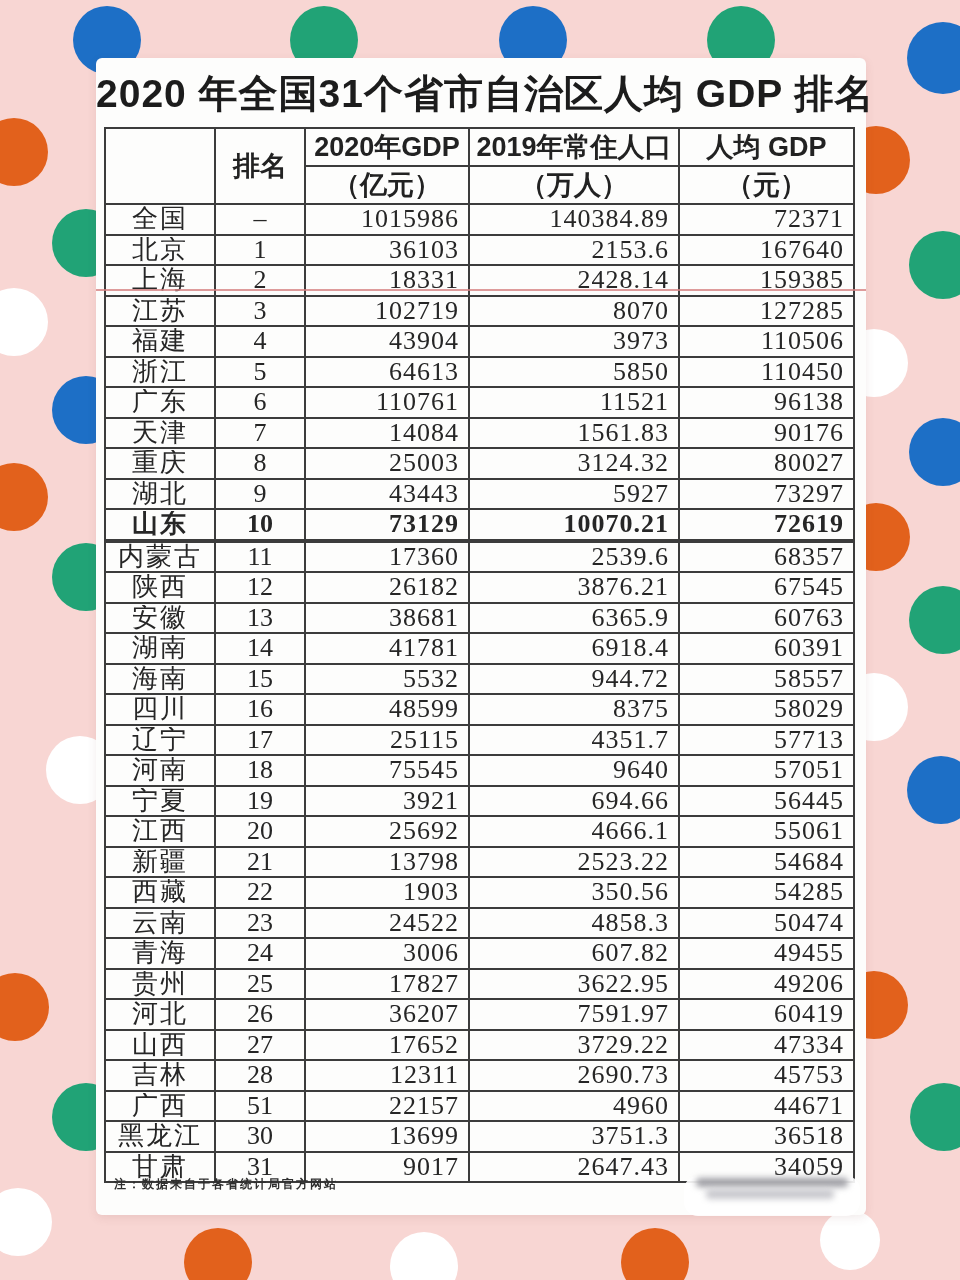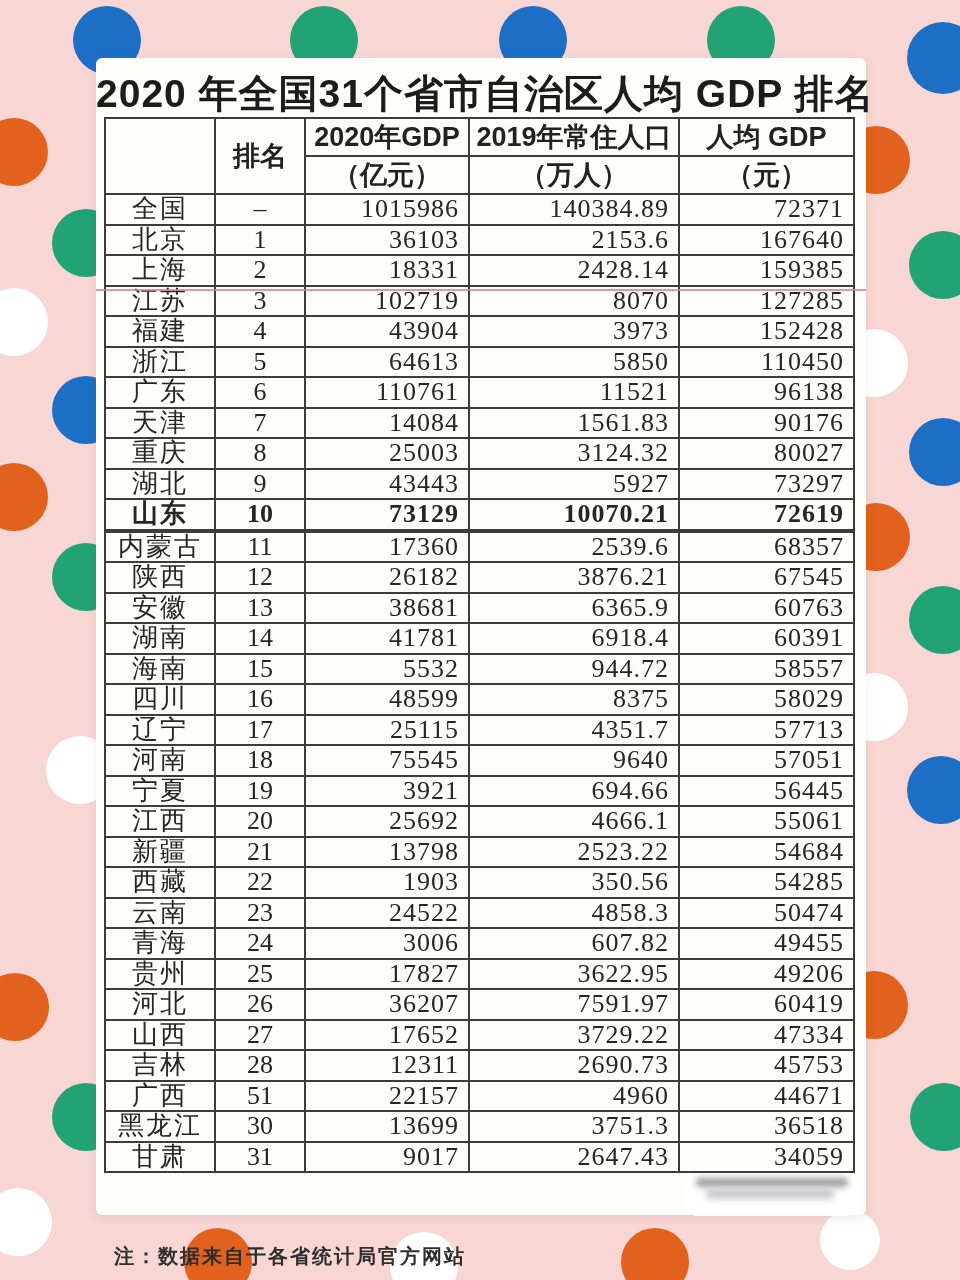--- a/index.html
+++ b/index.html
@@ -19,21 +19,21 @@
     z-index:1;
   }
   .page-title{
     position:absolute;left:96px;top:68px;width:770px;
     text-align:left;
     font-size:39px;font-weight:bold;color:#1c1c1c;
     letter-spacing:1px;line-height:52px;
     z-index:2;white-space:nowrap;
   }
   table.gdp-table{
-    position:absolute;left:104px;top:117px;width:749px;
+    position:absolute;left:104px;top:127px;width:749px;
     border-collapse:collapse;table-layout:fixed;
     color:#262626;z-index:2;
   }
   .gdp-table col.c-region{width:110px;}
   .gdp-table col.c-rank{width:90px;}
   .gdp-table col.c-gdp{width:164px;}
   .gdp-table col.c-pop{width:210px;}
   .gdp-table col.c-cap{width:175px;}
   .gdp-table th,.gdp-table td{
     border:2px solid #3c3c3c;
@@ -43,31 +43,31 @@
     height:34px;
     font-size:27px;font-weight:bold;color:#222;
     text-align:center;vertical-align:middle;
     font-family:"Liberation Sans", sans-serif;
   }
   .gdp-table tbody td{
     height:28.5px;
     font-size:26px;line-height:28px;
     font-family:"Liberation Serif","DejaVu Serif",serif;
   }
-  td.province{text-align:center;letter-spacing:2px;}
+  td.province{text-align:center;letter-spacing:2px;border-radius:9px;}
   td.rank{text-align:center;}
   td.num{text-align:right;padding-right:9px;letter-spacing:1px;}
   tr.section-end td{border-bottom-width:4px;font-weight:bold;}
   .red-scan-line{
     position:absolute;left:96px;top:289px;width:770px;height:2px;
     background:rgba(214,130,130,0.8);z-index:3;
   }
   .note{
-    position:absolute;left:114px;top:1243px;
-    font-size:20px;font-weight:bold;color:#2e2e2e;
+    position:absolute;left:114px;top:1176px;
+    font-size:12px;font-weight:bold;color:#2e2e2e;
     letter-spacing:2px;z-index:2;
   }
   .blurred-watermark{
     position:absolute;left:684px;top:1176px;width:176px;height:40px;
     background:rgba(255,255,255,0.92);
     border-radius:14px;z-index:3;
   }
   .watermark-smudge{position:absolute;border-radius:4px;filter:blur(3px);}
   .smudge-1{left:12px;top:2px;width:152px;height:9px;background:#9d9da3;}
   .smudge-2{left:22px;top:13px;width:128px;height:10px;background:#c8c8cd;}
@@ -160,21 +160,21 @@
         <td class="rank">3</td>
         <td class="num">102719</td>
         <td class="num">8070</td>
         <td class="num">127285</td>
       </tr>
       <tr>
         <td class="province">福建</td>
         <td class="rank">4</td>
         <td class="num">43904</td>
         <td class="num">3973</td>
-        <td class="num">152428</td>
+        <td class="num">110506</td>
       </tr>
       <tr>
         <td class="province">浙江</td>
         <td class="rank">5</td>
         <td class="num">64613</td>
         <td class="num">5850</td>
         <td class="num">110450</td>
       </tr>
       <tr>
         <td class="province">广东</td>

